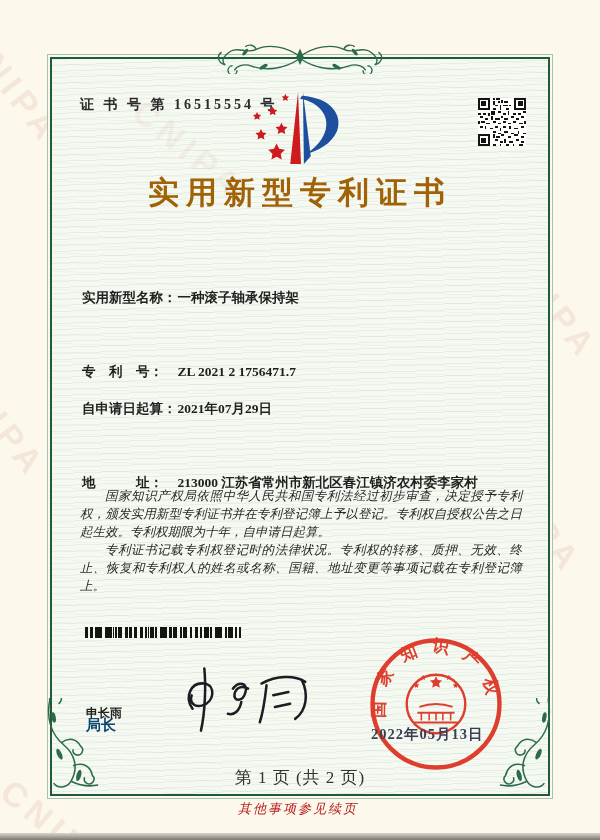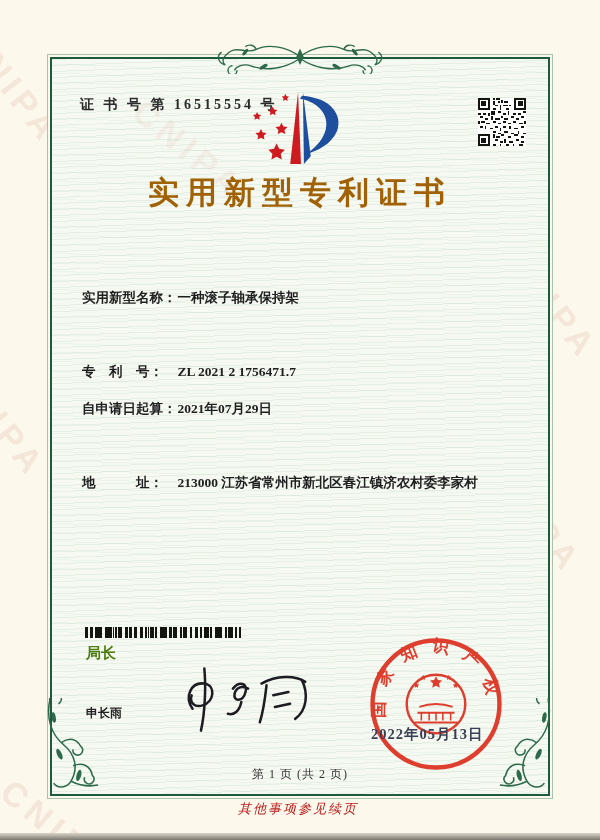--- a/index.html
+++ b/index.html
@@ -52,31 +52,31 @@
   .paras{position:absolute;left:80px;top:487px;width:442px;font-size:12.5px;line-height:1.44;font-style:italic;color:#272727;}
   .paras p{margin:0;text-indent:2em;text-align:justify;}
 
   .barcode{
     position:absolute;left:85px;top:627px;width:156px;height:11px;
     background-image:
       repeating-linear-gradient(90deg,#15150f 0 2px,transparent 2px 5px),
       repeating-linear-gradient(90deg,#15150f 0 1px,transparent 1px 7px),
       repeating-linear-gradient(90deg,#15150f 0 3px,transparent 3px 11px);
   }
-  .signer-title{position:absolute;left:86px;top:644px;font-size:15px;font-weight:700;
-    font-family:"Liberation Sans","DejaVu Sans",sans-serif;color:#4d7c0f;}
+  .signer-title{position:absolute;left:86px;top:716px;font-size:15px;font-weight:700;
+    font-family:"Liberation Sans","DejaVu Sans",sans-serif;color:#0c4a6e;}
   .signer-name{position:absolute;left:86px;top:705px;font-size:12px;font-weight:700;
     font-family:"Liberation Sans","DejaVu Sans",sans-serif;color:#222;}
   .signature{position:absolute;left:165px;top:660px;width:156px;height:74px;}
 
   .seal{position:absolute;left:353px;top:621px;width:166px;height:166px;opacity:.92;}
   .seal-date{position:absolute;left:371px;top:725px;font-size:14.5px;font-weight:700;
     letter-spacing:1px;color:#3a3f55;z-index:4;}
 
-  .page-no{position:absolute;left:0;top:766px;width:600px;text-align:center;font-size:12px;letter-spacing:1px;color:#333;}
+  .page-no{position:absolute;left:0;top:766px;width:600px;text-align:center;font-size:17px;letter-spacing:1px;color:#333;}
   .cont-note{position:absolute;left:238px;top:800px;font-size:13px;font-style:italic;letter-spacing:2px;color:#b91c1c;}
 
   .ornament-top{position:absolute;left:208px;top:43px;width:184px;height:31px;z-index:2;}
   .corner{position:absolute;width:58px;height:92px;z-index:2;}
   .corner-br{left:496px;top:698px;}
   .corner-bl{left:44px;top:698px;transform:scaleX(-1);}
 
   .page-edge{position:absolute;z-index:5;left:0;bottom:0;width:600px;height:7px;
     background:linear-gradient(#d9d5c9,#7b786f);}
 </style>
@@ -184,20 +184,24 @@
       <div class="frow" style="top:111px">
         <span class="flabel">自申请日起算：</span>
         <span class="fvalue">2021年07月29日</span>
       </div>
       <div class="frow" style="top:185px">
         <span class="flabel">地　　　址：</span>
         <span class="fvalue">213000 江苏省常州市新北区春江镇济农村委李家村</span>
       </div>
     </div>
 
+    <div class="paras">
+      <p>国家知识产权局依照中华人民共和国专利法经过初步审查，决定授予专利权，颁发实用新型专利证书并在专利登记簿上予以登记。专利权自授权公告之日起生效。专利权期限为十年，自申请日起算。</p>
+      <p>专利证书记载专利权登记时的法律状况。专利权的转移、质押、无效、终止、恢复和专利权人的姓名或名称、国籍、地址变更等事项记载在专利登记簿上。</p>
+    </div>
 
     <div class="barcode"></div>
 
     <div class="signer-title">局长</div>
     <div class="signer-name">申长雨</div>
 
     <svg class="signature" viewBox="0 0 180 88">
       <g stroke="#1c1c22" stroke-width="3" fill="none" stroke-linecap="round">
         <path d="M30,58 C20,44 28,26 44,28 C58,30 56,50 42,54 C32,57 26,50 29,42"></path>
         <path d="M44,10 C46,30 45,62 40,84"></path>

